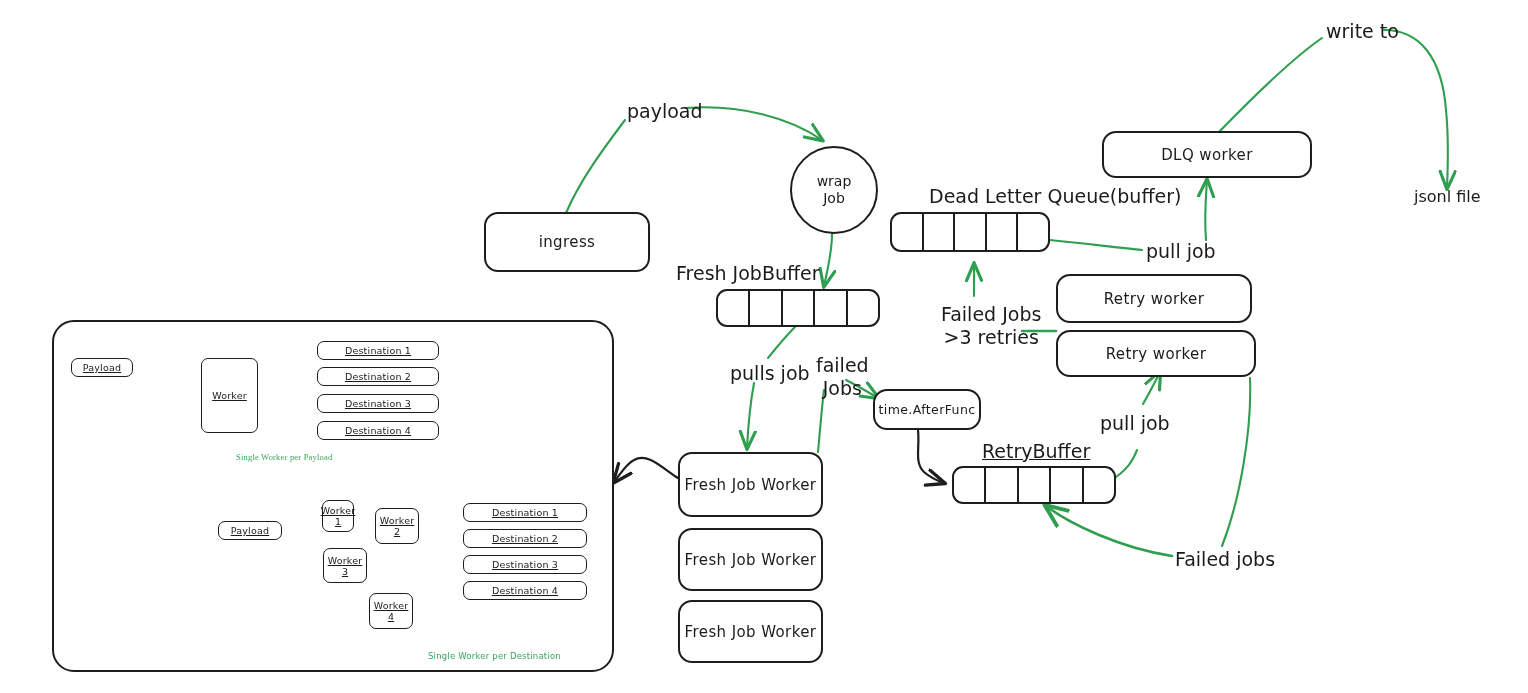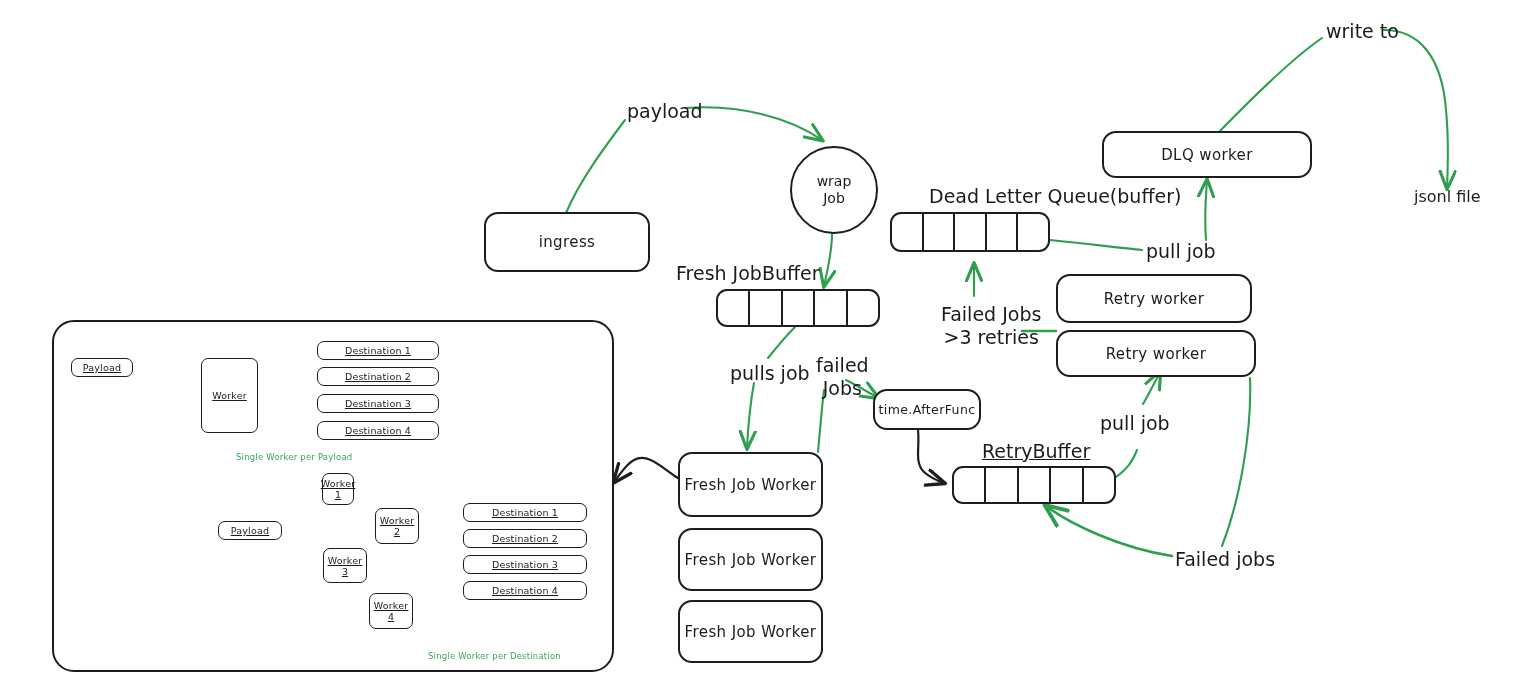--- a/index.html
+++ b/index.html
@@ -281,27 +281,27 @@
   <div class="node box small" style="left:317px; top:367px; width:122px; height:19px;">
     <span>Destination 2</span>
   </div>
   <div class="node box small" style="left:317px; top:394px; width:122px; height:19px;">
     <span>Destination 3</span>
   </div>
   <div class="node box small" style="left:317px; top:421px; width:122px; height:19px;">
     <span>Destination 4</span>
   </div>
 
-  <div class="label caption" style="left:236px; top:452px;">Single Worker per Payload</div>
+  <div class="label caption" style="left:236px; top:452px;font-family:Liberation Serif, serif;">Single Worker per Payload</div>
 
   <div class="node box small" style="left:218px; top:521px; width:64px; height:19px;">
     <span>Payload</span>
   </div>
 
-  <div class="node box small" style="left:322px; top:473px; width:32px; height:32px;">
+  <div class="node box small" style="left:322px; top:500px; width:32px; height:32px;">
     <span>Worker 1</span>
   </div>
   <div class="node box small" style="left:375px; top:508px; width:44px; height:36px;">
     <span>Worker 2</span>
   </div>
   <div class="node box small" style="left:323px; top:548px; width:44px; height:35px;">
     <span>Worker 3</span>
   </div>
   <div class="node box small" style="left:369px; top:593px; width:44px; height:36px;">
     <span>Worker 4</span>

